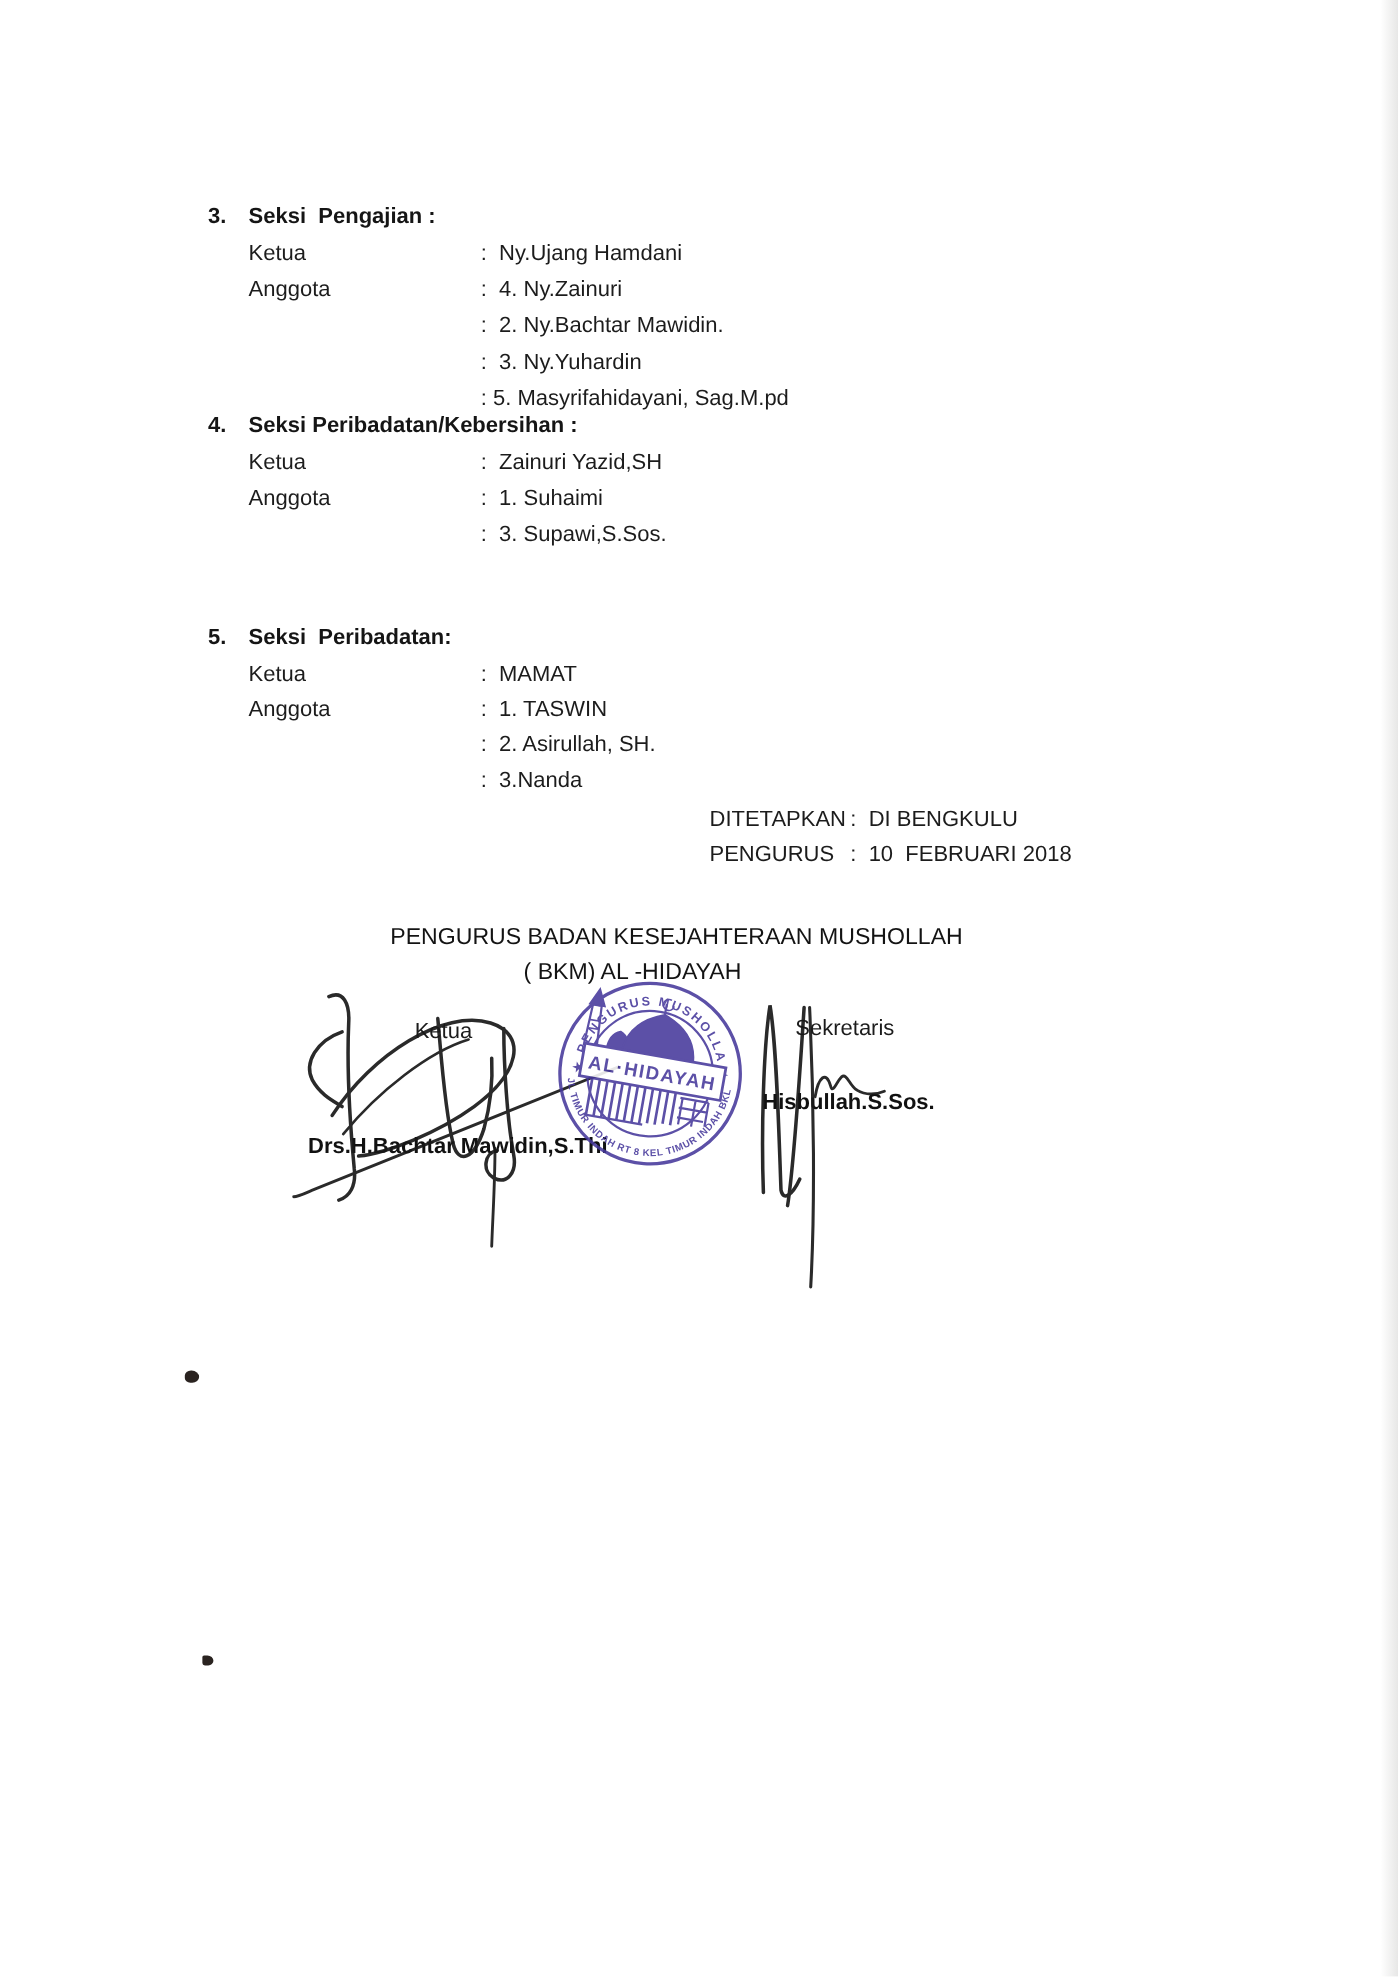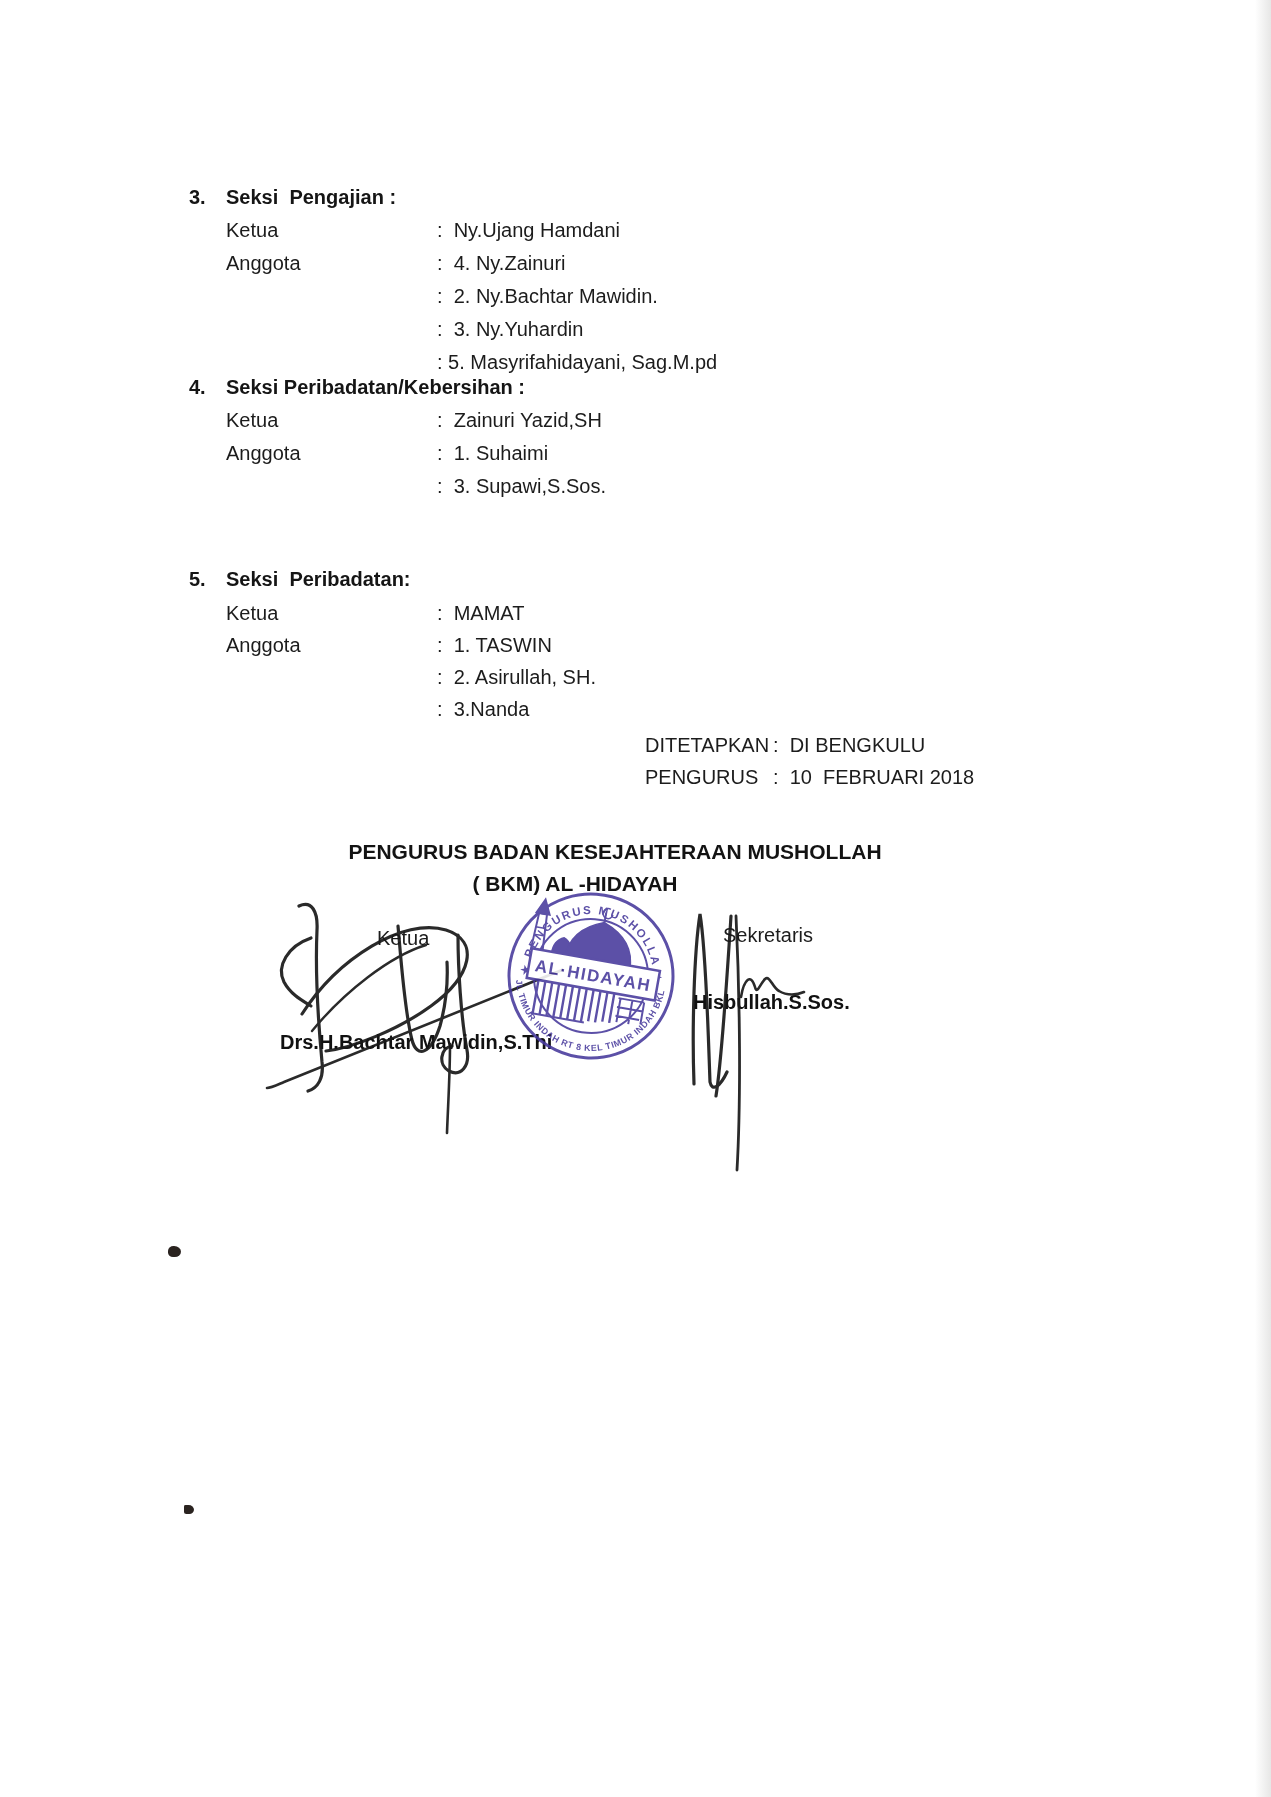--- a/index.html
+++ b/index.html
@@ -16,21 +16,21 @@
   .sec-num { display:inline-block; width:37px; }
   .rows { margin-left:37px; }
   .row { display:flex; height:33px; line-height:33px; }
   .row.h32 { height:32px; line-height:32px; }
   .lbl { width:211px; white-space:pre; }
   .val { white-space:pre; }
   .decree { position:absolute; left:613px; top:729px; font-size:20px;margin-left:32px; }
   .decree .row { height:32px; line-height:32px; }
   .decree .lbl { width:128px; }
   .org { position:absolute; left:160px; top:836px; width:910px; text-align:center;
-         font-size:21px; font-weight:bold; color:#131313; }
+         font-size:21px; font-weight:normal; color:#131313; }
   .org .l1 { line-height:32px; white-space:pre; }
   .org .l2 { line-height:32px; white-space:pre; transform:translateX(-40px); }
   .sig-role { position:absolute; font-size:20px; color:#1c1c1c; z-index:1; }
   .sig-name { position:absolute; font-size:20px; font-weight:bold; color:#111; z-index:1; white-space:pre; }
   .sig-svg { position:absolute; left:230px; top:880px; z-index:2; }
   .stamp-svg { position:absolute; left:496px; top:881px; z-index:3; opacity:.88;
                transform:rotate(4deg); }
   .stamp-ink { color:#46389b; }
   .speck { position:absolute; background:#2a2320; z-index:1; }
   .speck1 { left:168px; top:1246px; width:13px; height:11px; border-radius:45% 55% 50% 40%; }

